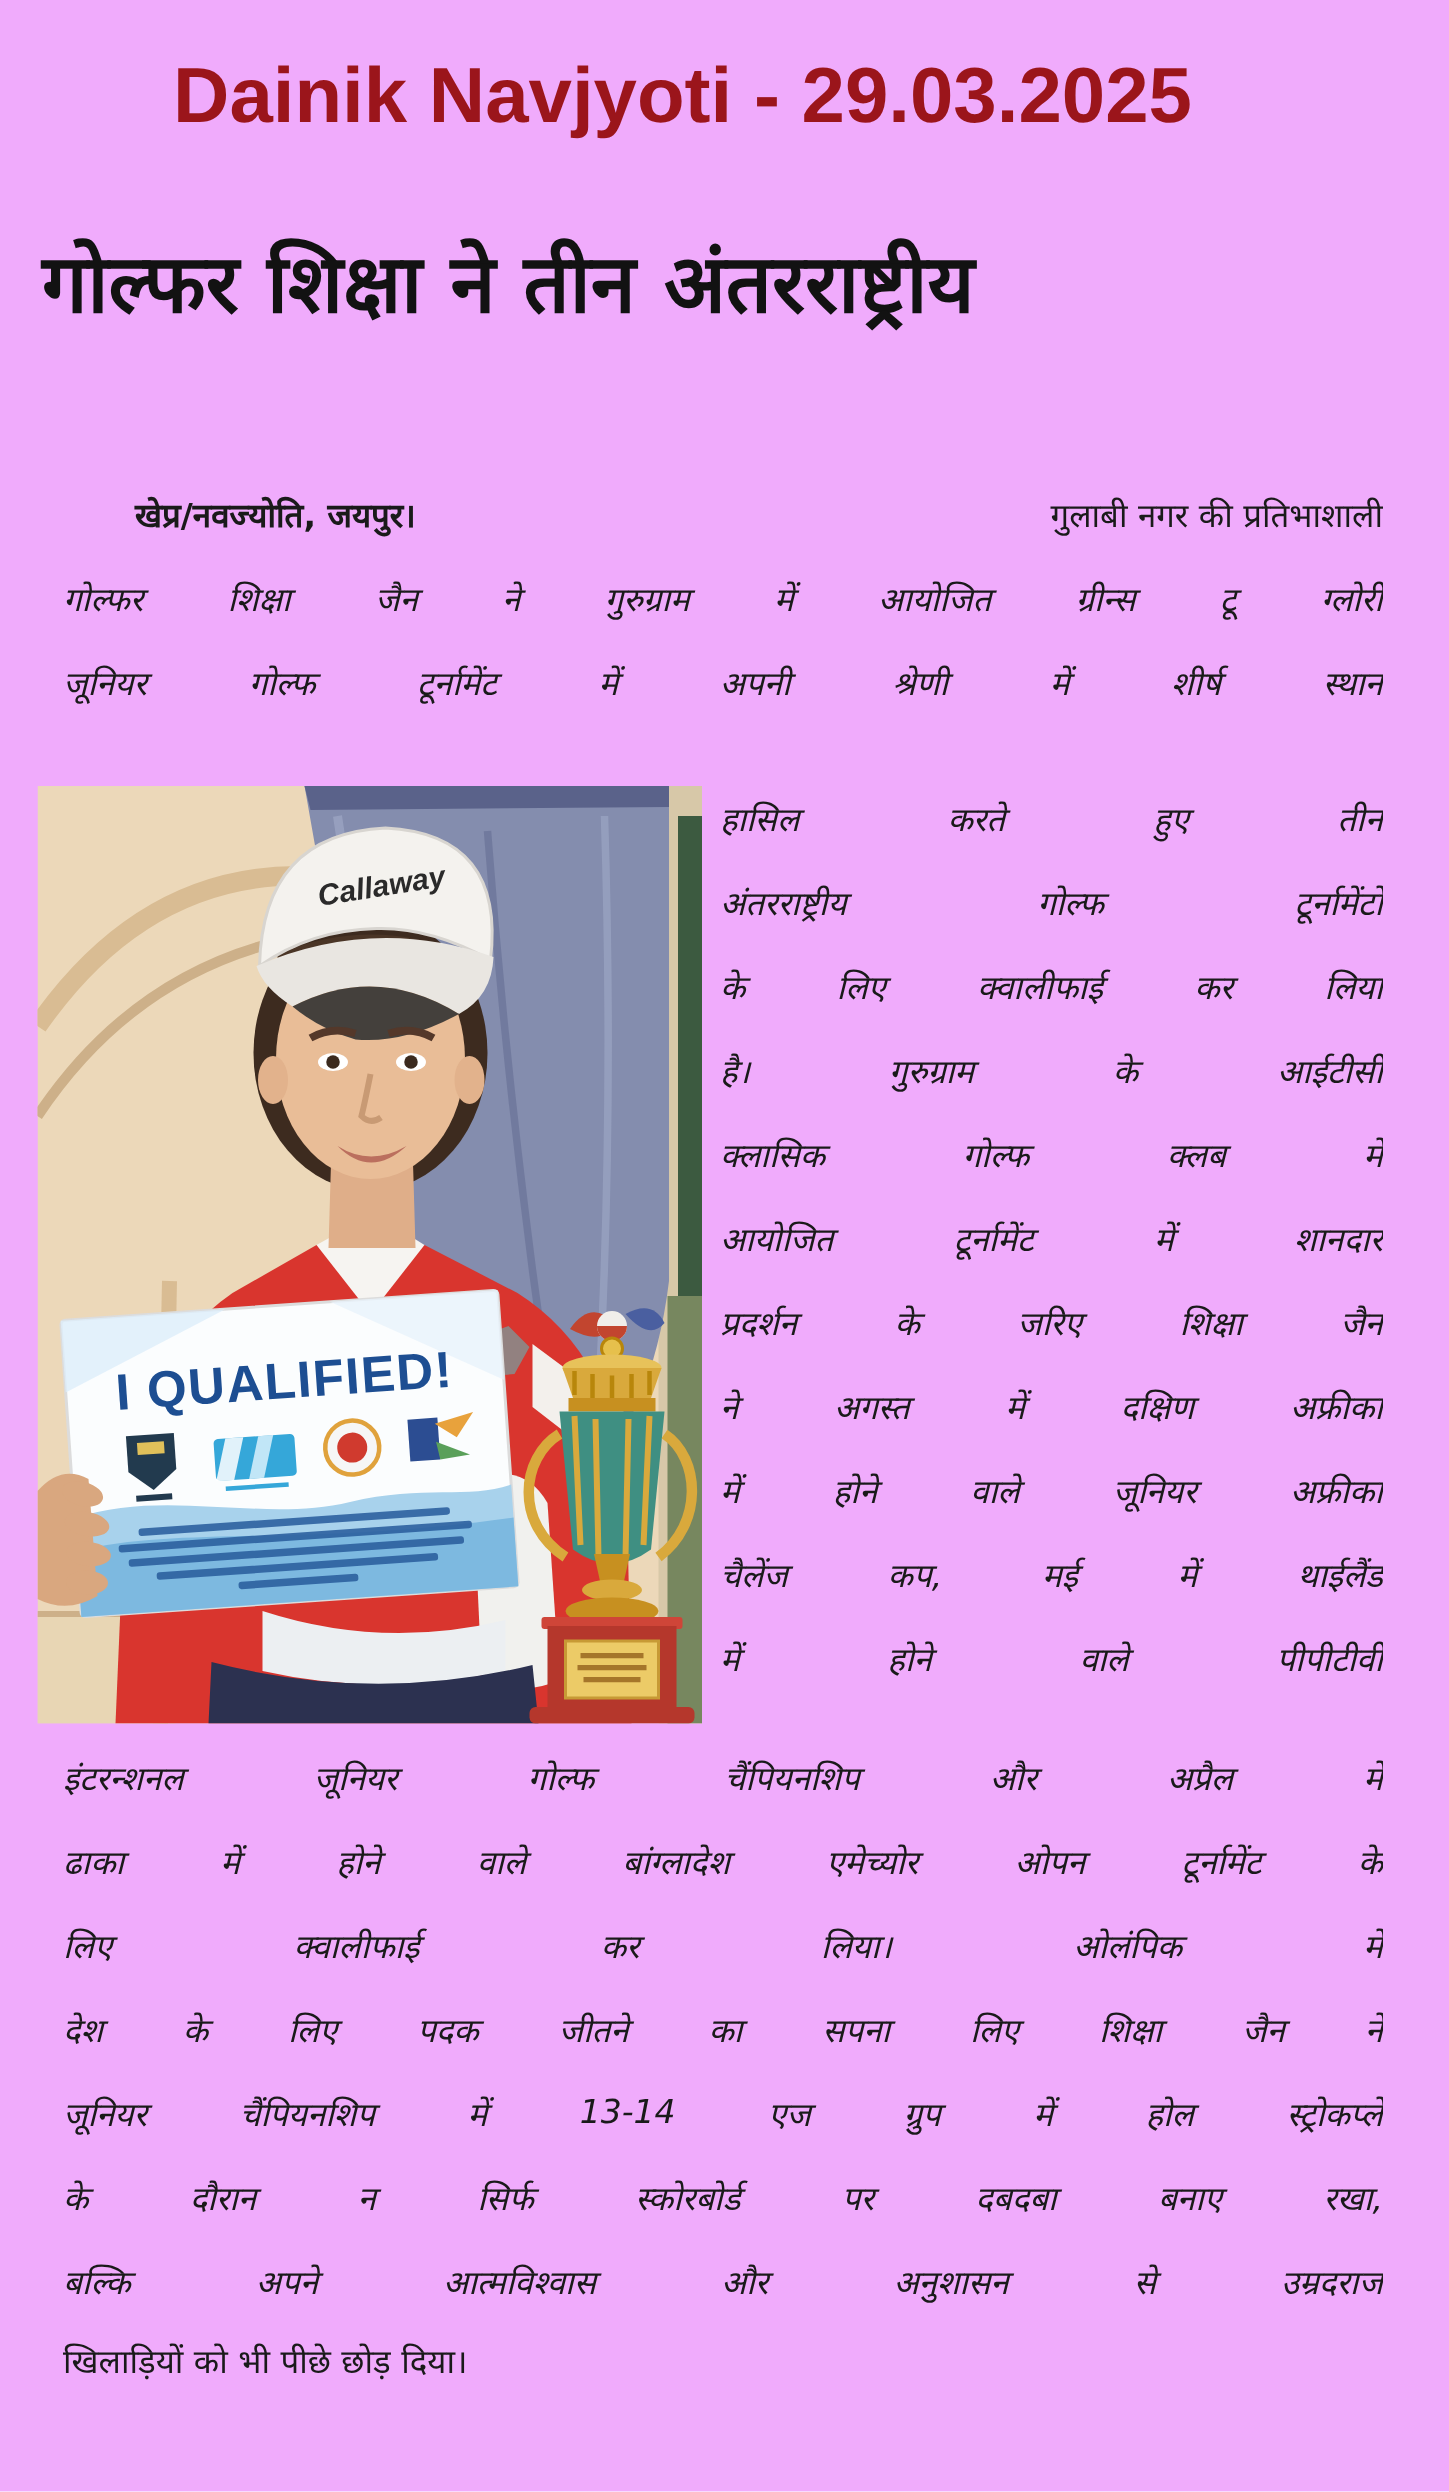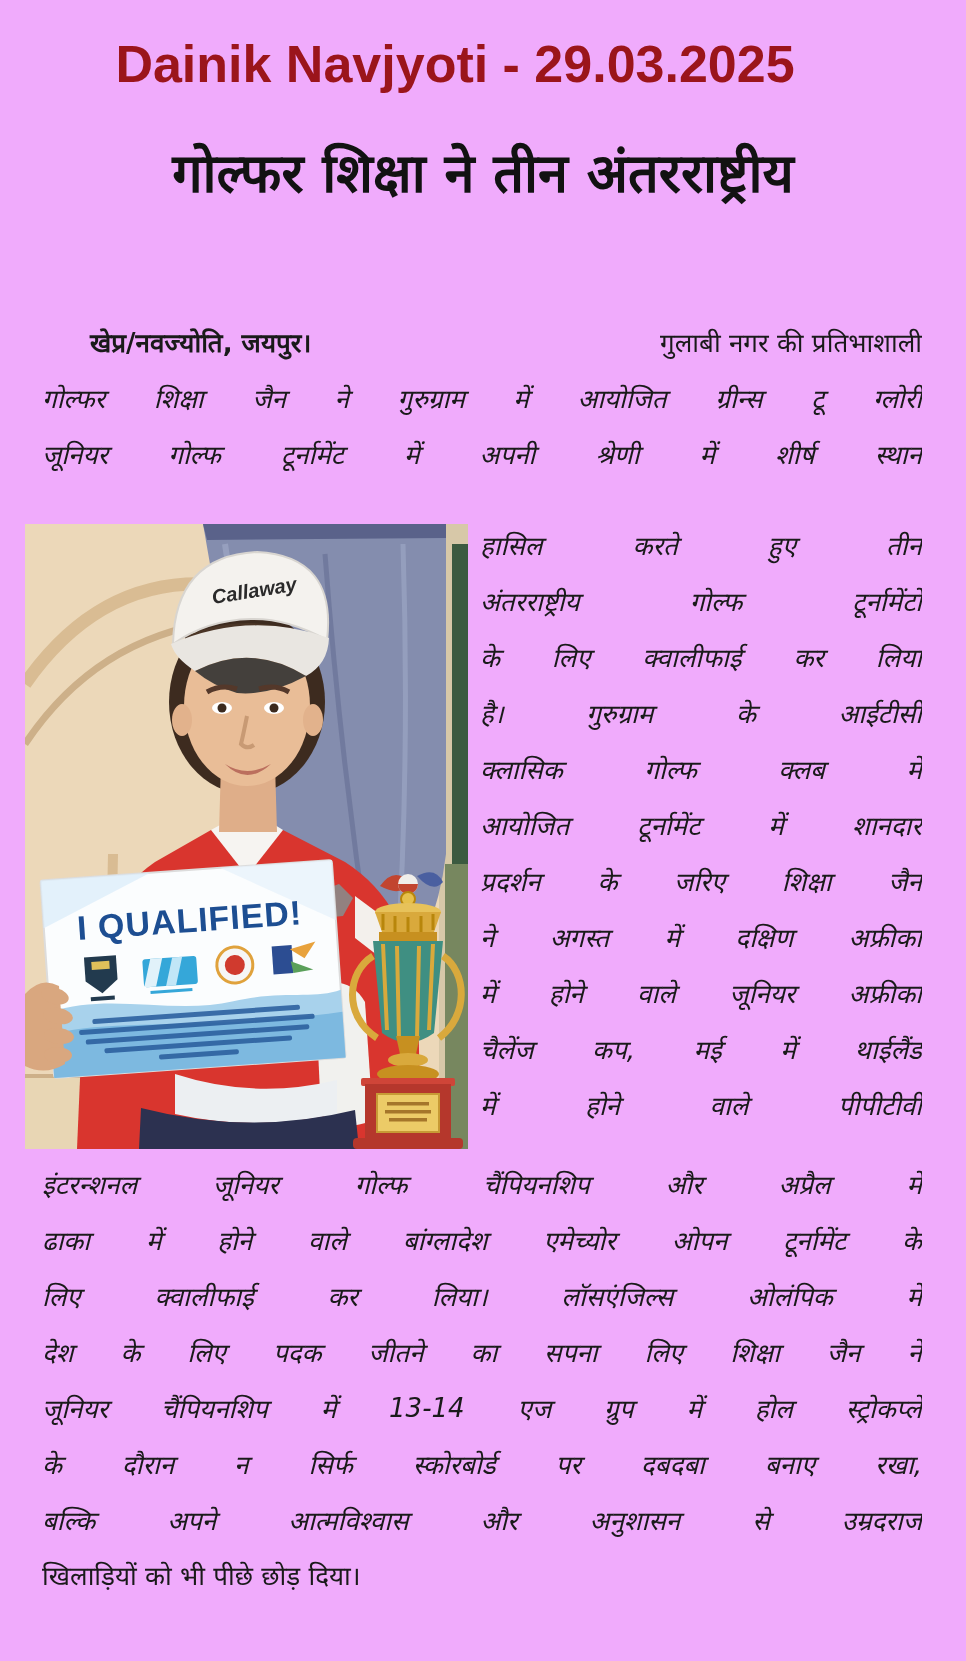--- a/index.html
+++ b/index.html
@@ -6,24 +6,24 @@
   .page{
     position:relative;width:966px;height:1661px;background:#f0abfc;
     overflow:hidden;font-family:"DejaVu Sans",sans-serif;color:#1a1a1a;
   }
   .masthead{
     position:absolute;top:34px;left:0;width:910px;text-align:center;
     font-family:"Liberation Sans",sans-serif;font-weight:bold;
     font-size:52px;color:#9b151b;letter-spacing:0px;white-space:nowrap;
   }
   .headline{
-    position:absolute;top:136px;left:28px;width:910px;text-align:center;
+    position:absolute;top:152px;left:28px;width:910px;
     font-weight:bold;font-size:54px;line-height:76px;color:#121212;
   }
-  .bodyblock{position:absolute;font-size:26px;color:#1a1a1a;}
+  .bodyblock{position:absolute;font-size:22px;color:#1a1a1a;}
   .jline{
     display:flex;justify-content:space-between;align-items:center;
     height:56px;overflow:hidden;white-space:nowrap;font-style:italic;
   }
   .lline{height:56px;line-height:56px;overflow:hidden;white-space:nowrap;}
   .introblock{top:314px;left:42px;width:880px;}
   .line1{display:flex;justify-content:space-between;align-items:center;height:56px;padding-left:48px;overflow:hidden;white-space:nowrap;}
   .dateline{font-weight:bold;}
   .colblock{top:517px;left:480px;width:442px;}
   .botblock{top:1156px;left:42px;width:880px;}
@@ -163,21 +163,20 @@
         <span>एमेच्योर</span>
         <span>ओपन</span>
         <span>टूर्नामेंट</span>
         <span>के</span>
       </div>
     <div class="jline">
         <span>लिए</span>
         <span>क्वालीफाई</span>
         <span>कर</span>
         <span>लिया।</span>
-        <span>लॉसएंजिल्स</span>
         <span>ओलंपिक</span>
         <span>में</span>
       </div>
     <div class="jline">
         <span>देश</span>
         <span>के</span>
         <span>लिए</span>
         <span>पदक</span>
         <span>जीतने</span>
         <span>का</span>

